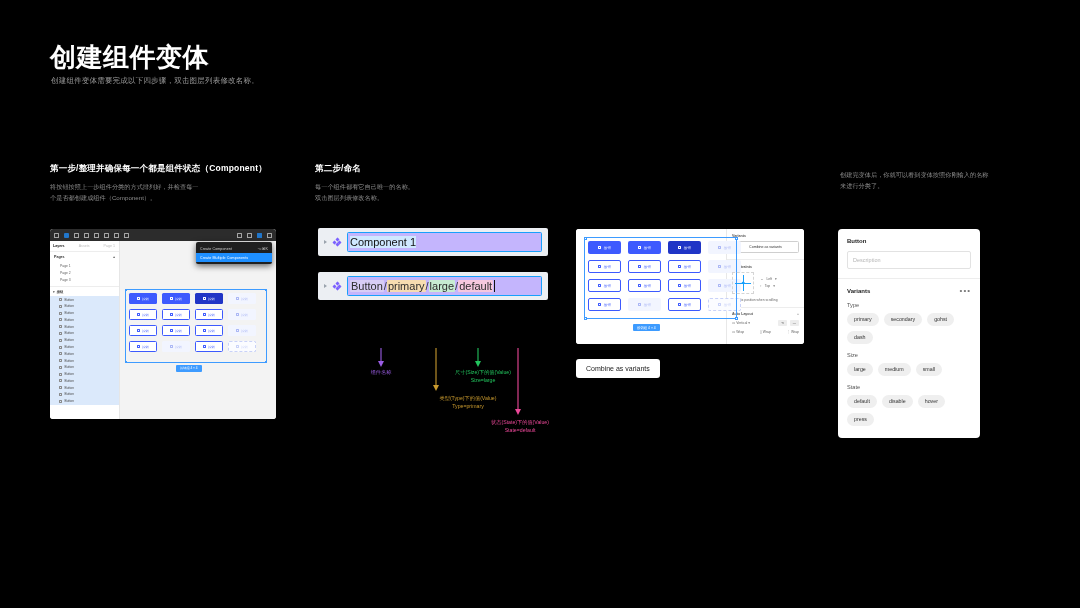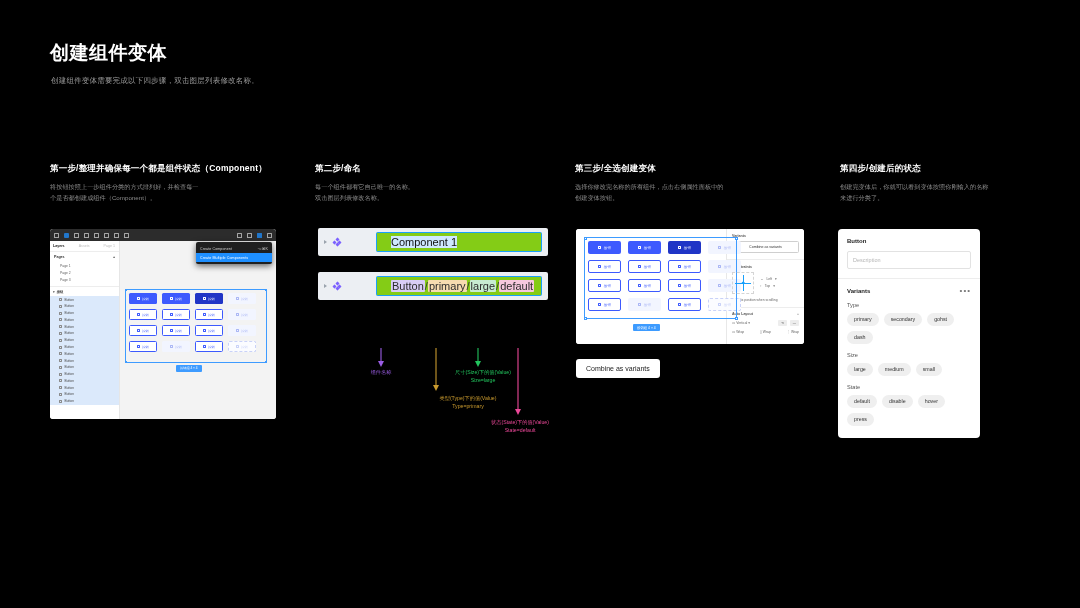--- a/index.html
+++ b/index.html
@@ -7,21 +7,21 @@
     width: 1080px; height: 608px;
     background: #000;
     font-family: "Liberation Sans", "DejaVu Sans", sans-serif;
     overflow: hidden;
   }
   .page { position: relative; width: 1080px; height: 608px; background: #000; }
 
   
   .page-title {
     position: absolute; left: 50px; top: 40px;
-    color: #fff; font-size: 19px; font-weight: bold; letter-spacing: .5px;
+    color: #fff; font-size: 26px; font-weight: bold; letter-spacing: .5px;
   }
   .page-sub {
     position: absolute; left: 51px; top: 76px;
     color: #9a9a9a; font-size: 7.5px; letter-spacing: .2px;
   }
 
   
   .col { position: absolute; top: 163px; }
   .col-title { color: #fff; font-size: 8.5px; font-weight: bold; letter-spacing: .2px; }
   .col-desc { color: #8d8d8d; font-size: 6.2px; line-height: 1.75; margin-top: 7px; }
@@ -136,23 +136,23 @@
   .diamond-icon { width: 8px; height: 8px; position: relative; flex: 0 0 8px; }
   .diamond-icon i {
     position: absolute; width: 3px; height: 3px; background: #7b61ff;
     transform: rotate(45deg); border-radius: .5px;
   }
   .diamond-icon i:nth-child(1) { left: 2.5px; top: 0; }
   .diamond-icon i:nth-child(2) { left: 0; top: 2.5px; }
   .diamond-icon i:nth-child(3) { left: 5px; top: 2.5px; }
   .diamond-icon i:nth-child(4) { left: 2.5px; top: 5px; }
   .nameinput {
-    flex: 1; background: #84cc16; border: 1.2px solid #18a0fb;
-    border-radius: 1.5px; padding: 3px 14px; font-size: 11px; color: #111;
-    display: flex; align-items: center; white-space: nowrap; overflow: hidden; margin-left: 29px;
+    flex: 1; background: #c4b5fd; border: 1.2px solid #18a0fb;
+    border-radius: 1.5px; padding: 3px 2px; font-size: 11px; color: #111;
+    display: flex; align-items: center; white-space: nowrap; overflow: hidden;
   }
   .nameinput .sel-text { background: #cfe8ff; }
   .caret-bar {
     display: inline-block; width: 1px; height: 12px; background: #111;
     margin-left: 1px;
   }
   .tok { padding: 0 1px; border-radius: 1px; }
   .tok-name  { background: #d8cdf5; color: #2d2d2d; }
   .tok-type  { background: #f6dcb0; color: #2d2d2d; }
   .tok-size  { background: #c7ecd2; color: #2d2d2d; }
@@ -255,29 +255,21 @@
       <div>个是否都创建成组件（Component）。</div>
     </div>
   </div>
   <div class="col c2">
     <div class="col-title">第二步/命名</div>
     <div class="col-desc">
       <div>每一个组件都有它自己唯一的名称。</div>
       <div>双击图层列表修改名称。</div>
     </div>
   </div>
-  <div class="col c3">
-    <div class="col-title">第三步/全选创建变体</div>
-    <div class="col-desc">
-      <div>选择你修改完名称的所有组件，点击右侧属性面板中的</div>
-      <div>创建变体按钮。</div>
-    </div>
-  </div>
   <div class="col c4">
-    <div class="col-title">第四步/创建后的状态</div>
     <div class="col-desc">
       <div>创建完变体后，你就可以看到变体按照你刚输入的名称</div>
       <div>来进行分类了。</div>
     </div>
   </div>
 
   <div class="fig1">
     <div class="fig1-toolbar">
       <div class="tb-ico"></div>
       <div class="tb-ico blue"></div>

